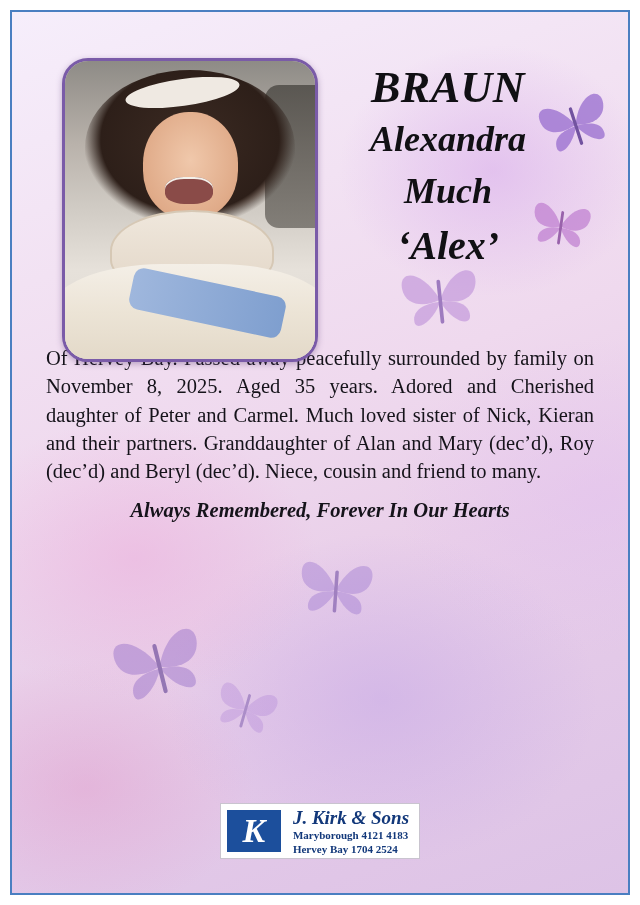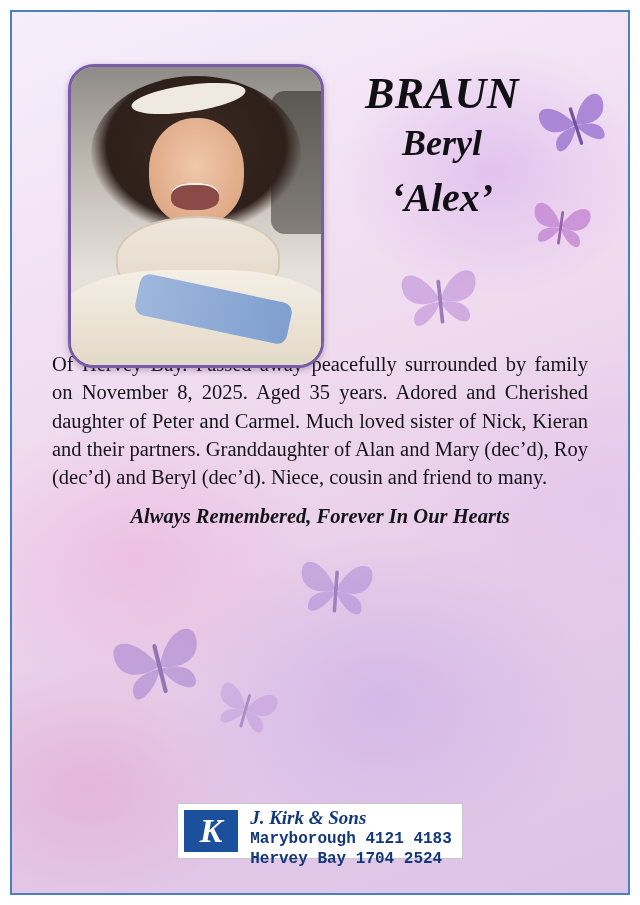--- a/index.html
+++ b/index.html
@@ -40,21 +40,21 @@
   
   .bfly {
     position: absolute;
     opacity: 0.85;
   }
   .bfly svg { display: block; }
 
   .content {
     position: relative;
     z-index: 3;
-    padding: 18px;
+    padding: 12px;
   }
 
   .header {
     position: relative;
     height: 318px;
   }
 
   .portrait {
     position: absolute;
     left: 38px;
@@ -229,25 +229,25 @@
     justify-content: flex-start;
   }
   .logo-name {
     font-size: 19px;
     font-style: italic;
     font-weight: bold;
     color: #12387a;
     line-height: 1.1;
   }
   .logo-line {
-    font-size: 16px;
+    font-size: 11px;
     font-weight: bold;
     color: #12387a;
     line-height: 1.25;
-    font-family: Liberation Mono, monospace;
+    font-family: Liberation Serif, serif;
   }
 </style>
 </head>
 <body>
 
 <div class="notice">
 
   <div class="bg-deco">
 
     <span class="bfly" style="left:520px; top:70px; transform:rotate(-18deg);">
@@ -334,21 +334,22 @@
         <div class="face"></div>
         <div class="mouth"></div>
         <div class="headband"></div>
         <div class="collar"></div>
         <div class="garment"></div>
         <div class="strap"></div>
       </div>
 
       <div class="title-block">
         <div class="surname">BRAUN</div>
-        <div class="given2">Beryl</div>
+        <div class="given1">Alexandra</div>
+        <div class="given2">Much</div>
         <div class="nickname">‘Alex’</div>
       </div>
     </div>
 
     <div class="body-text">
       <p>Of Hervey Bay. Passed away peacefully surrounded by family on November 8, 2025. Aged 35 years. Adored and Cherished daughter of Peter and Carmel. Much loved sister of Nick, Kieran and their partners. Granddaughter of Alan and Mary (dec’d), Roy (dec’d) and Beryl (dec’d). Niece, cousin and friend to many.</p>
     </div>
 
     <div class="tribute">Always Remembered, Forever In Our Hearts</div>
 

